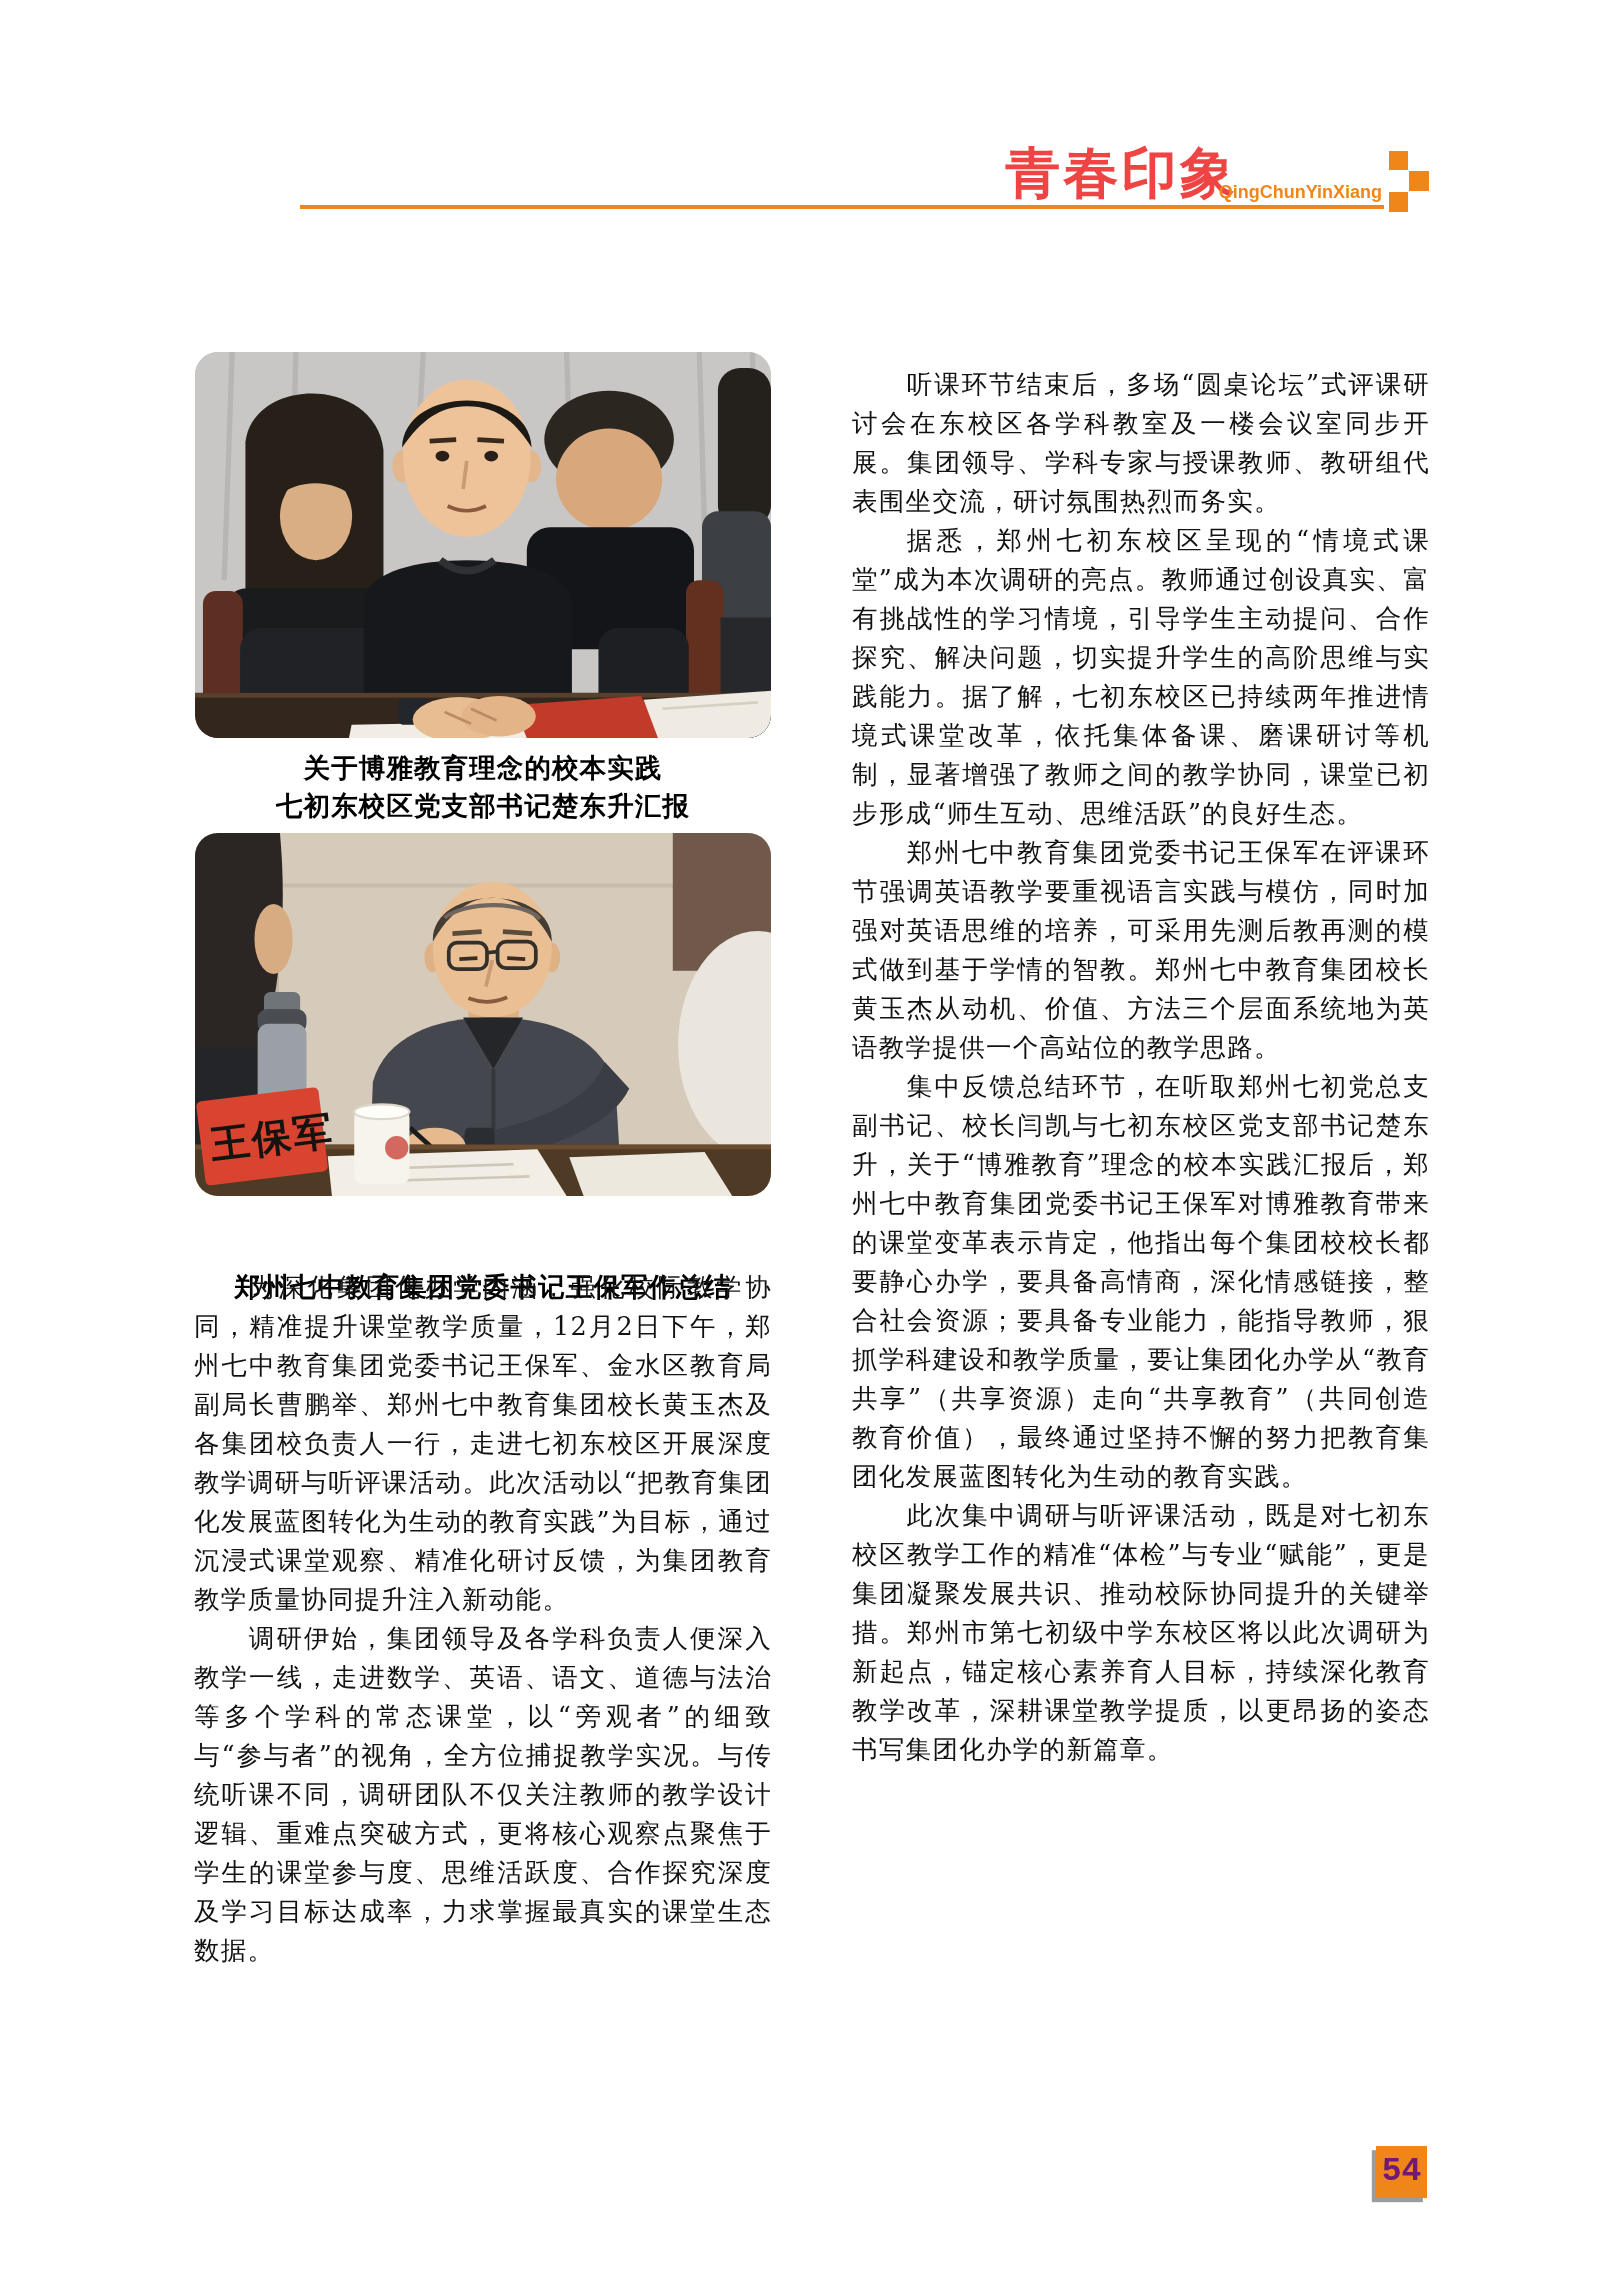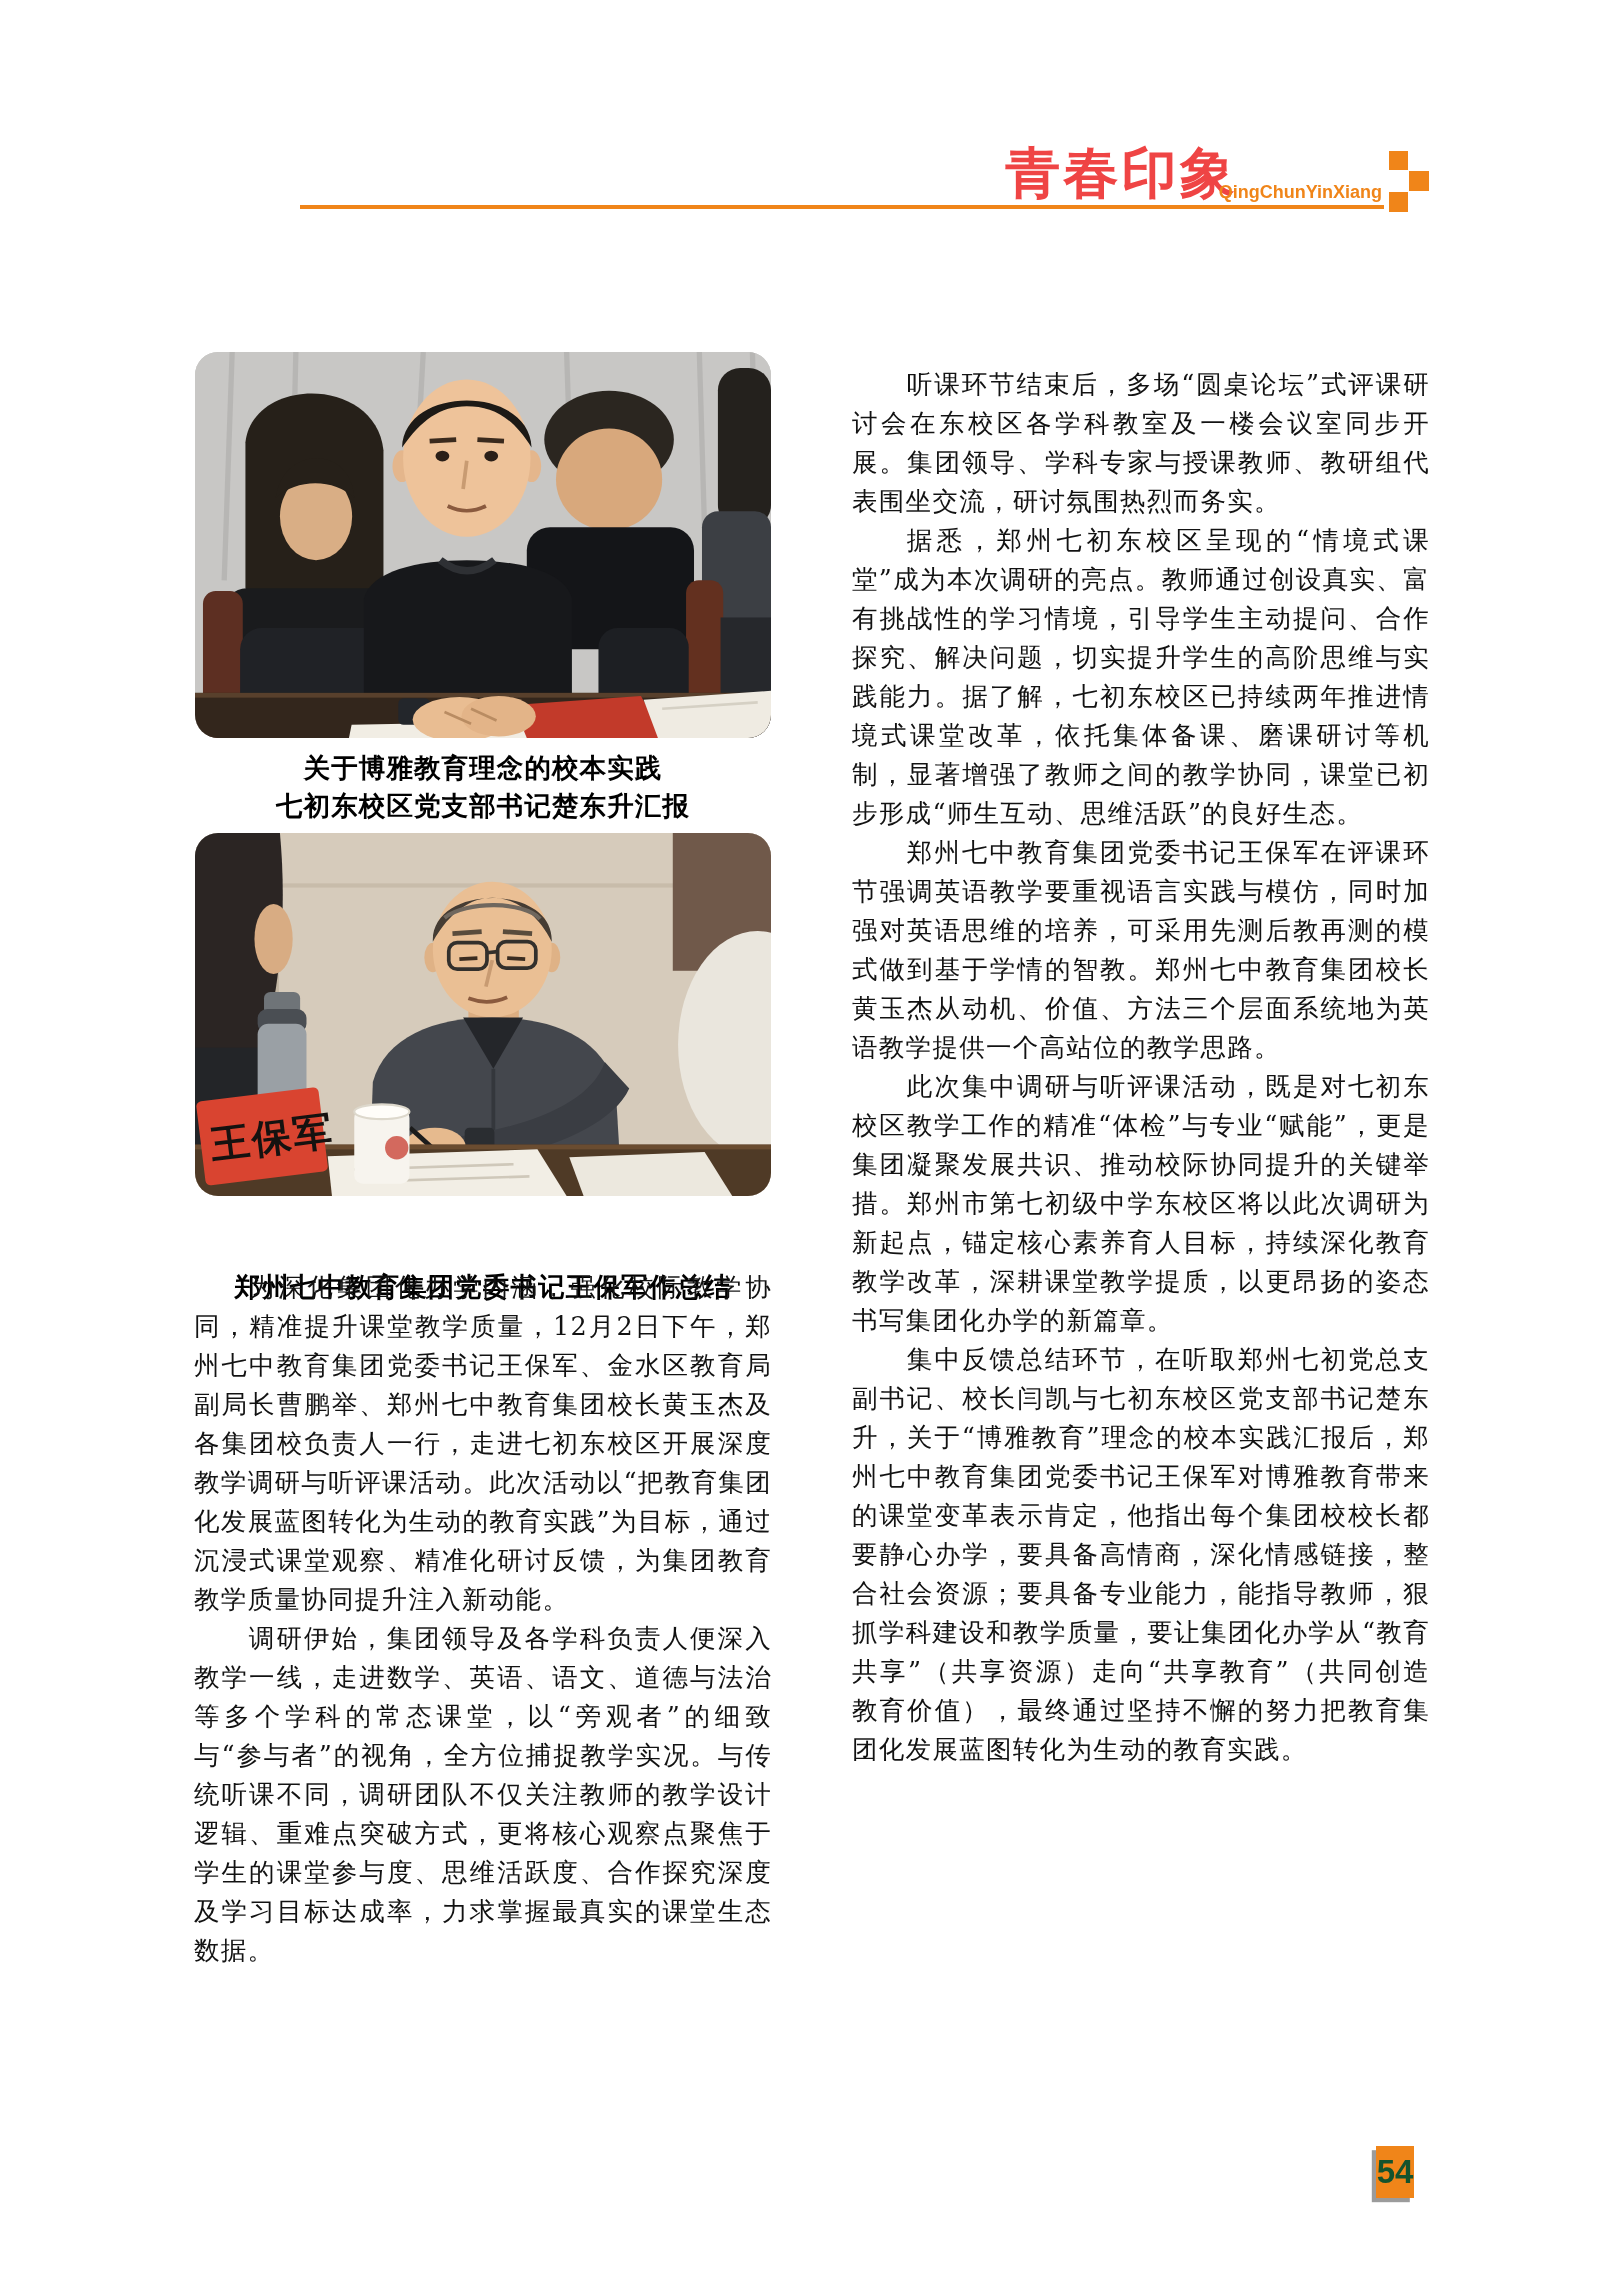--- a/index.html
+++ b/index.html
@@ -57,22 +57,22 @@
     font-family:"DejaVu Serif", serif;
     font-size:25.5px; line-height:39px; letter-spacing:1.3px;
     color:#121212;
     text-align:justify; text-justify:inter-ideograph;
     text-indent:2.15em;
   }
 
   
   .page-num {
     position:absolute; left:1376px; top:2146px;
-    width:38px; height:52px; background:#F08519;
-    color:#14532d; font-family:Liberation Sans, sans-serif;
+    width:51px; height:52px; background:#F08519;
+    color:#701a75; font-family:Liberation Mono, monospace;
     font-weight:bold; font-size:33px; line-height:52px;
     text-align:center; box-shadow:-4.2px 4.2px 0 #9B9B9B;
   }
 </style>
 </head>
 <body>
 
 <div id="page">
 
   <div class="header-title">青春印象</div>
@@ -233,20 +233,20 @@
 
   <div class="col col-left">
     <p class="body-para">为深化集团化办学内涵，强化校际教学协同，精准提升课堂教学质量，12月2日下午，郑州七中教育集团党委书记王保军、金水区教育局副局长曹鹏举、郑州七中教育集团校长黄玉杰及各集团校负责人一行，走进七初东校区开展深度教学调研与听评课活动。此次活动以“把教育集团化发展蓝图转化为生动的教育实践”为目标，通过沉浸式课堂观察、精准化研讨反馈，为集团教育教学质量协同提升注入新动能。</p>
     <p class="body-para">调研伊始，集团领导及各学科负责人便深入教学一线，走进数学、英语、语文、道德与法治等多个学科的常态课堂，以“旁观者”的细致与“参与者”的视角，全方位捕捉教学实况。与传统听课不同，调研团队不仅关注教师的教学设计逻辑、重难点突破方式，更将核心观察点聚焦于学生的课堂参与度、思维活跃度、合作探究深度及学习目标达成率，力求掌握最真实的课堂生态数据。</p>
   </div>
 
   <div class="col col-right">
     <p class="body-para">听课环节结束后，多场“圆桌论坛”式评课研讨会在东校区各学科教室及一楼会议室同步开展。集团领导、学科专家与授课教师、教研组代表围坐交流，研讨氛围热烈而务实。</p>
     <p class="body-para">据悉，郑州七初东校区呈现的“情境式课堂”成为本次调研的亮点。教师通过创设真实、富有挑战性的学习情境，引导学生主动提问、合作探究、解决问题，切实提升学生的高阶思维与实践能力。据了解，七初东校区已持续两年推进情境式课堂改革，依托集体备课、磨课研讨等机制，显著增强了教师之间的教学协同，课堂已初步形成“师生互动、思维活跃”的良好生态。</p>
     <p class="body-para">郑州七中教育集团党委书记王保军在评课环节强调英语教学要重视语言实践与模仿，同时加强对英语思维的培养，可采用先测后教再测的模式做到基于学情的智教。郑州七中教育集团校长黄玉杰从动机、价值、方法三个层面系统地为英语教学提供一个高站位的教学思路。</p>
+    <p class="body-para">集中反馈总结环节，在听取郑州七初党总支副书记、校长闫凯与七初东校区党支部书记楚东升，关于“博雅教育”理念的校本实践汇报后，郑州七中教育集团党委书记王保军对博雅教育带来的课堂变革表示肯定，他指出每个集团校校长都要静心办学，要具备高情商，深化情感链接，整合社会资源；要具备专业能力，能指导教师，狠抓学科建设和教学质量，要让集团化办学从“教育共享”（共享资源）走向“共享教育”（共同创造教育价值），最终通过坚持不懈的努力把教育集团化发展蓝图转化为生动的教育实践。</p>
     <p class="body-para">此次集中调研与听评课活动，既是对七初东校区教学工作的精准“体检”与专业“赋能”，更是集团凝聚发展共识、推动校际协同提升的关键举措。郑州市第七初级中学东校区将以此次调研为新起点，锚定核心素养育人目标，持续深化教育教学改革，深耕课堂教学提质，以更昂扬的姿态书写集团化办学的新篇章。</p>
-    <p class="body-para">集中反馈总结环节，在听取郑州七初党总支副书记、校长闫凯与七初东校区党支部书记楚东升，关于“博雅教育”理念的校本实践汇报后，郑州七中教育集团党委书记王保军对博雅教育带来的课堂变革表示肯定，他指出每个集团校校长都要静心办学，要具备高情商，深化情感链接，整合社会资源；要具备专业能力，能指导教师，狠抓学科建设和教学质量，要让集团化办学从“教育共享”（共享资源）走向“共享教育”（共同创造教育价值），最终通过坚持不懈的努力把教育集团化发展蓝图转化为生动的教育实践。</p>
   </div>
 
   <div class="page-num">54</div>
 
 </div>
 
 
 </body></html>

